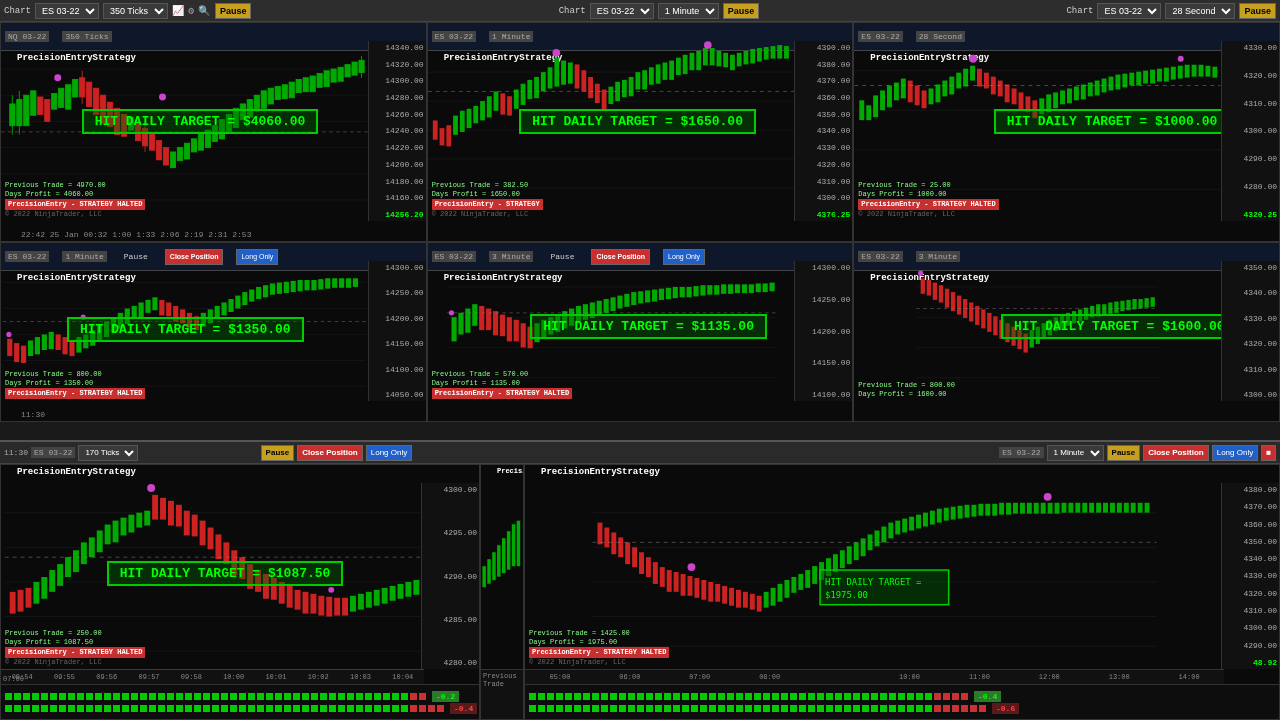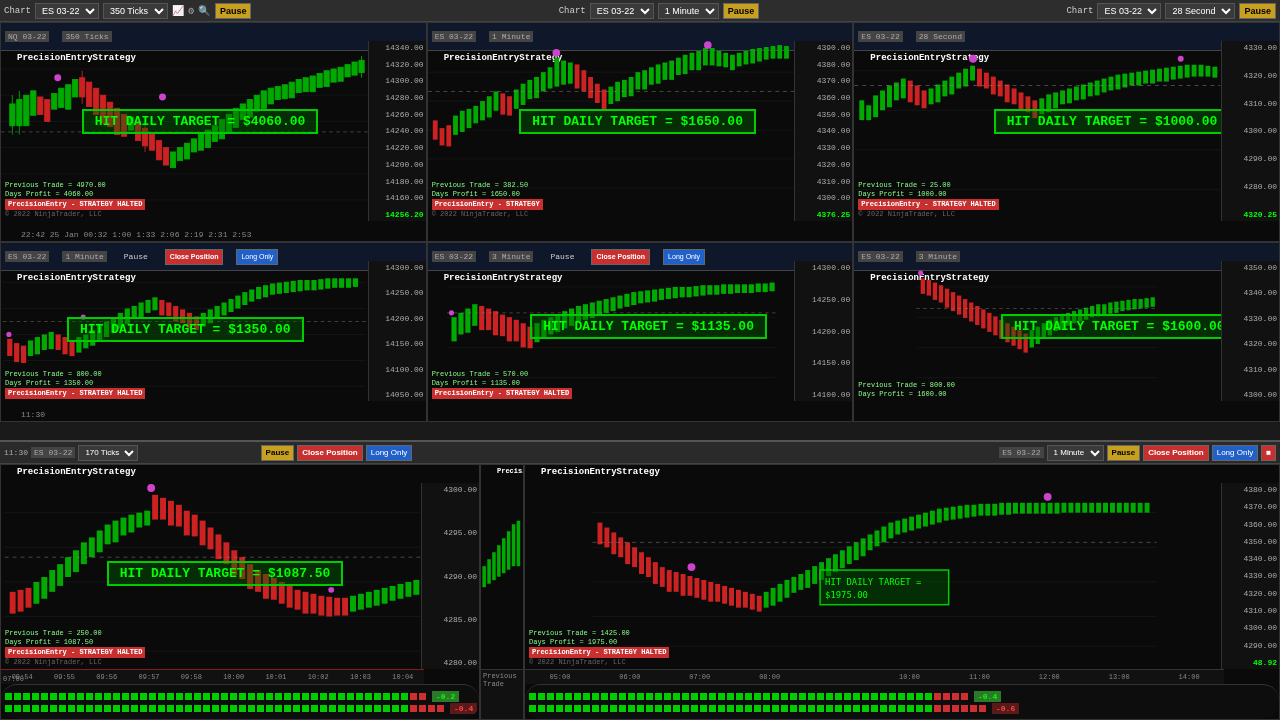--- a/index.html
+++ b/index.html
@@ -195,21 +195,20 @@
       right: 0;
       height: 35px;
       background: #0d0d0d;
       border-top: 1px solid #333;
       display: flex;
       flex-direction: column;
       justify-content: center;
       padding: 2px 4px;
       gap: 1px;
       overflow: hidden;
-      border-radius: 16px;
     }
 
     .dot-line {
       display: flex;
       gap: 2px;
       align-items: center;
     }
 
     .dot {
       width: 7px;

